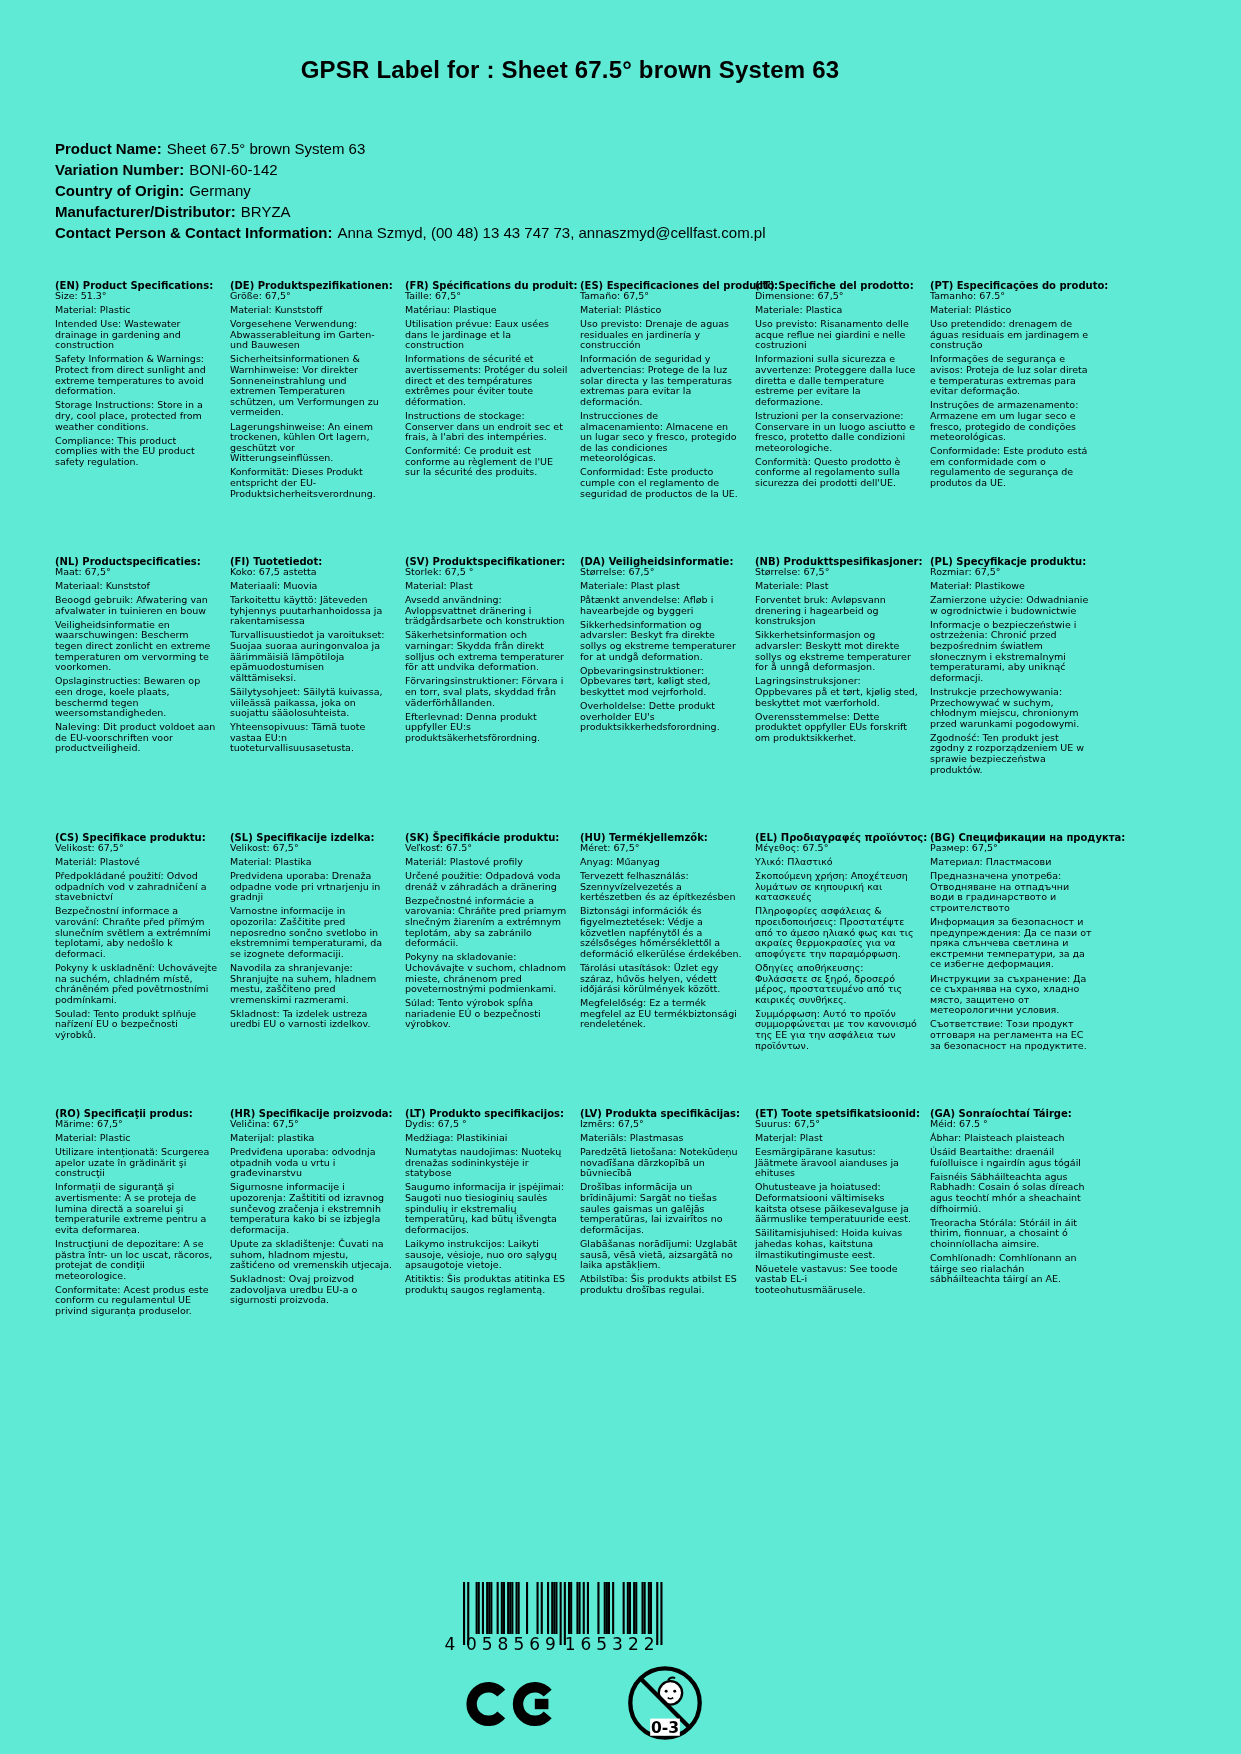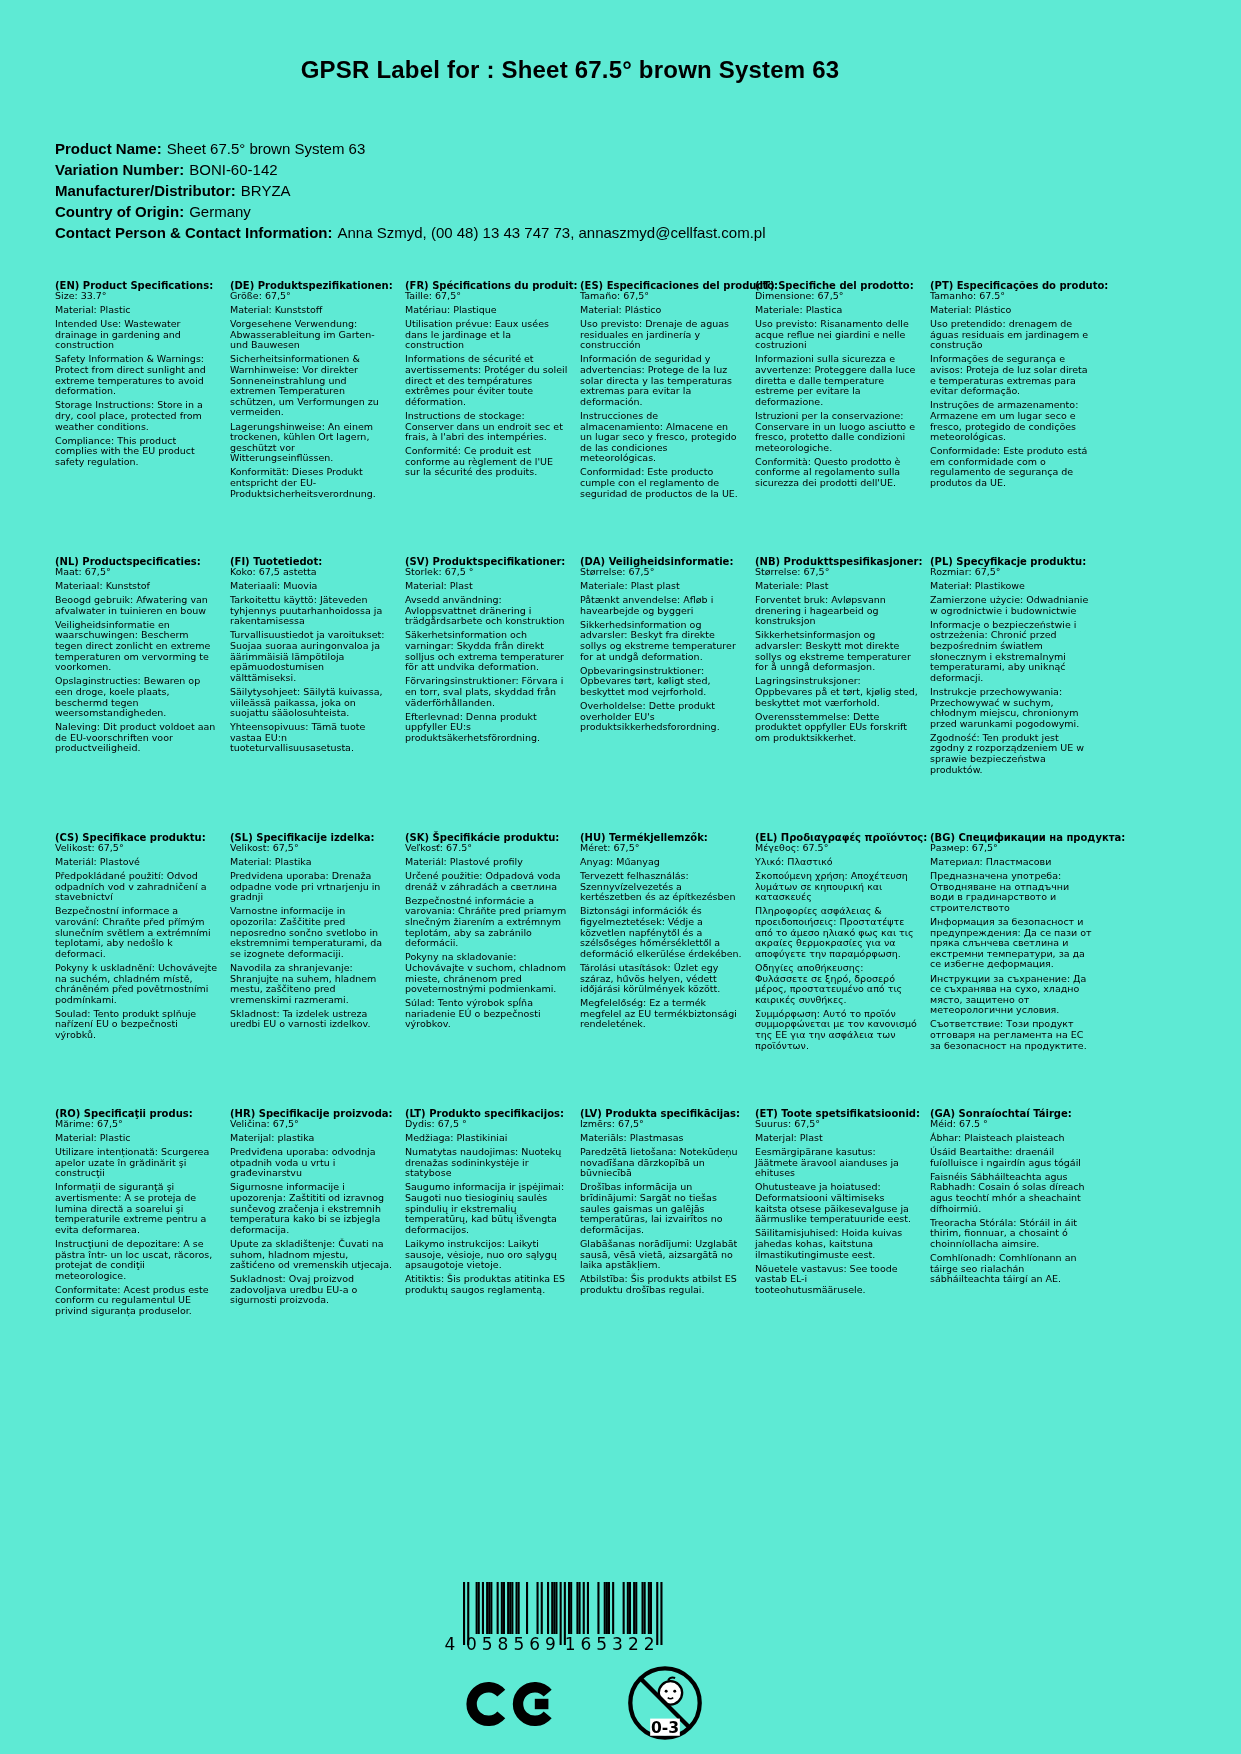--- a/index.html
+++ b/index.html
@@ -31,30 +31,30 @@
 </head>
 <body>
 
 <div class="page">
 
   <div class="title">GPSR Label for : Sheet 67.5° brown System 63</div>
 
   <div class="info">
     <div class="info-line"><span class="lbl">Product Name:</span><span>Sheet 67.5° brown System 63</span></div>
     <div class="info-line"><span class="lbl">Variation Number:</span><span>BONI-60-142</span></div>
+    <div class="info-line"><span class="lbl">Country of Origin:</span><span>Germany</span></div>
     <div class="info-line"><span class="lbl">Manufacturer/Distributor:</span><span>BRYZA</span></div>
-    <div class="info-line"><span class="lbl">Country of Origin:</span><span>Germany</span></div>
     <div class="info-line"><span class="lbl">Contact Person &amp; Contact Information:</span><span>Anna Szmyd, (00 48) 13 43 747 73, annaszmyd@cellfast.com.pl</span></div>
   </div>
 
   <div class="specs">
     <div class="cell">
         <h3>(EN) Product Specifications:</h3>
         <div>
-          <p>Size: 33.7°</p>
+          <p>Size: 51.3°</p>
           <p>Material: Plastic</p>
           <p>Intended Use: Wastewater drainage in gardening and construction</p>
           <p>Safety Information &amp; Warnings: Protect from direct sunlight and extreme temperatures to avoid deformation.</p>
           <p>Storage Instructions: Store in a dry, cool place, protected from weather conditions.</p>
           <p>Compliance: This product complies with the EU product safety regulation.</p>
         </div>
       </div>
     <div class="cell">
         <h3>(DE) Produktspezifikationen:</h3>
         <div>
@@ -196,21 +196,21 @@
           <p>Varnostne informacije in opozorila: Zaščitite pred neposredno sončno svetlobo in ekstremnimi temperaturami, da se izognete deformaciji.</p>
           <p>Navodila za shranjevanje: Shranjujte na suhem, hladnem mestu, zaščiteno pred vremenskimi razmerami.</p>
           <p>Skladnost: Ta izdelek ustreza uredbi EU o varnosti izdelkov.</p>
         </div>
       </div>
     <div class="cell">
         <h3>(SK) Špecifikácie produktu:</h3>
         <div>
           <p>Veľkosť: 67.5°</p>
           <p>Materiál: Plastové profily</p>
-          <p>Určené použitie: Odpadová voda drenáž v záhradách a светлина</p>
+          <p>Určené použitie: Odpadová voda drenáž v záhradách a dränering</p>
           <p>Bezpečnostné informácie a varovania: Chráňte pred priamym slnečným žiarením a extrémnym teplotám, aby sa zabránilo deformácii.</p>
           <p>Pokyny na skladovanie: Uchovávajte v suchom, chladnom mieste, chránenom pred poveternostnými podmienkami.</p>
           <p>Súlad: Tento výrobok spĺňa nariadenie EÚ o bezpečnosti výrobkov.</p>
         </div>
       </div>
     <div class="cell">
         <h3>(HU) Termékjellemzők:</h3>
         <div>
           <p>Méret: 67,5°</p>
           <p>Anyag: Műanyag</p>

